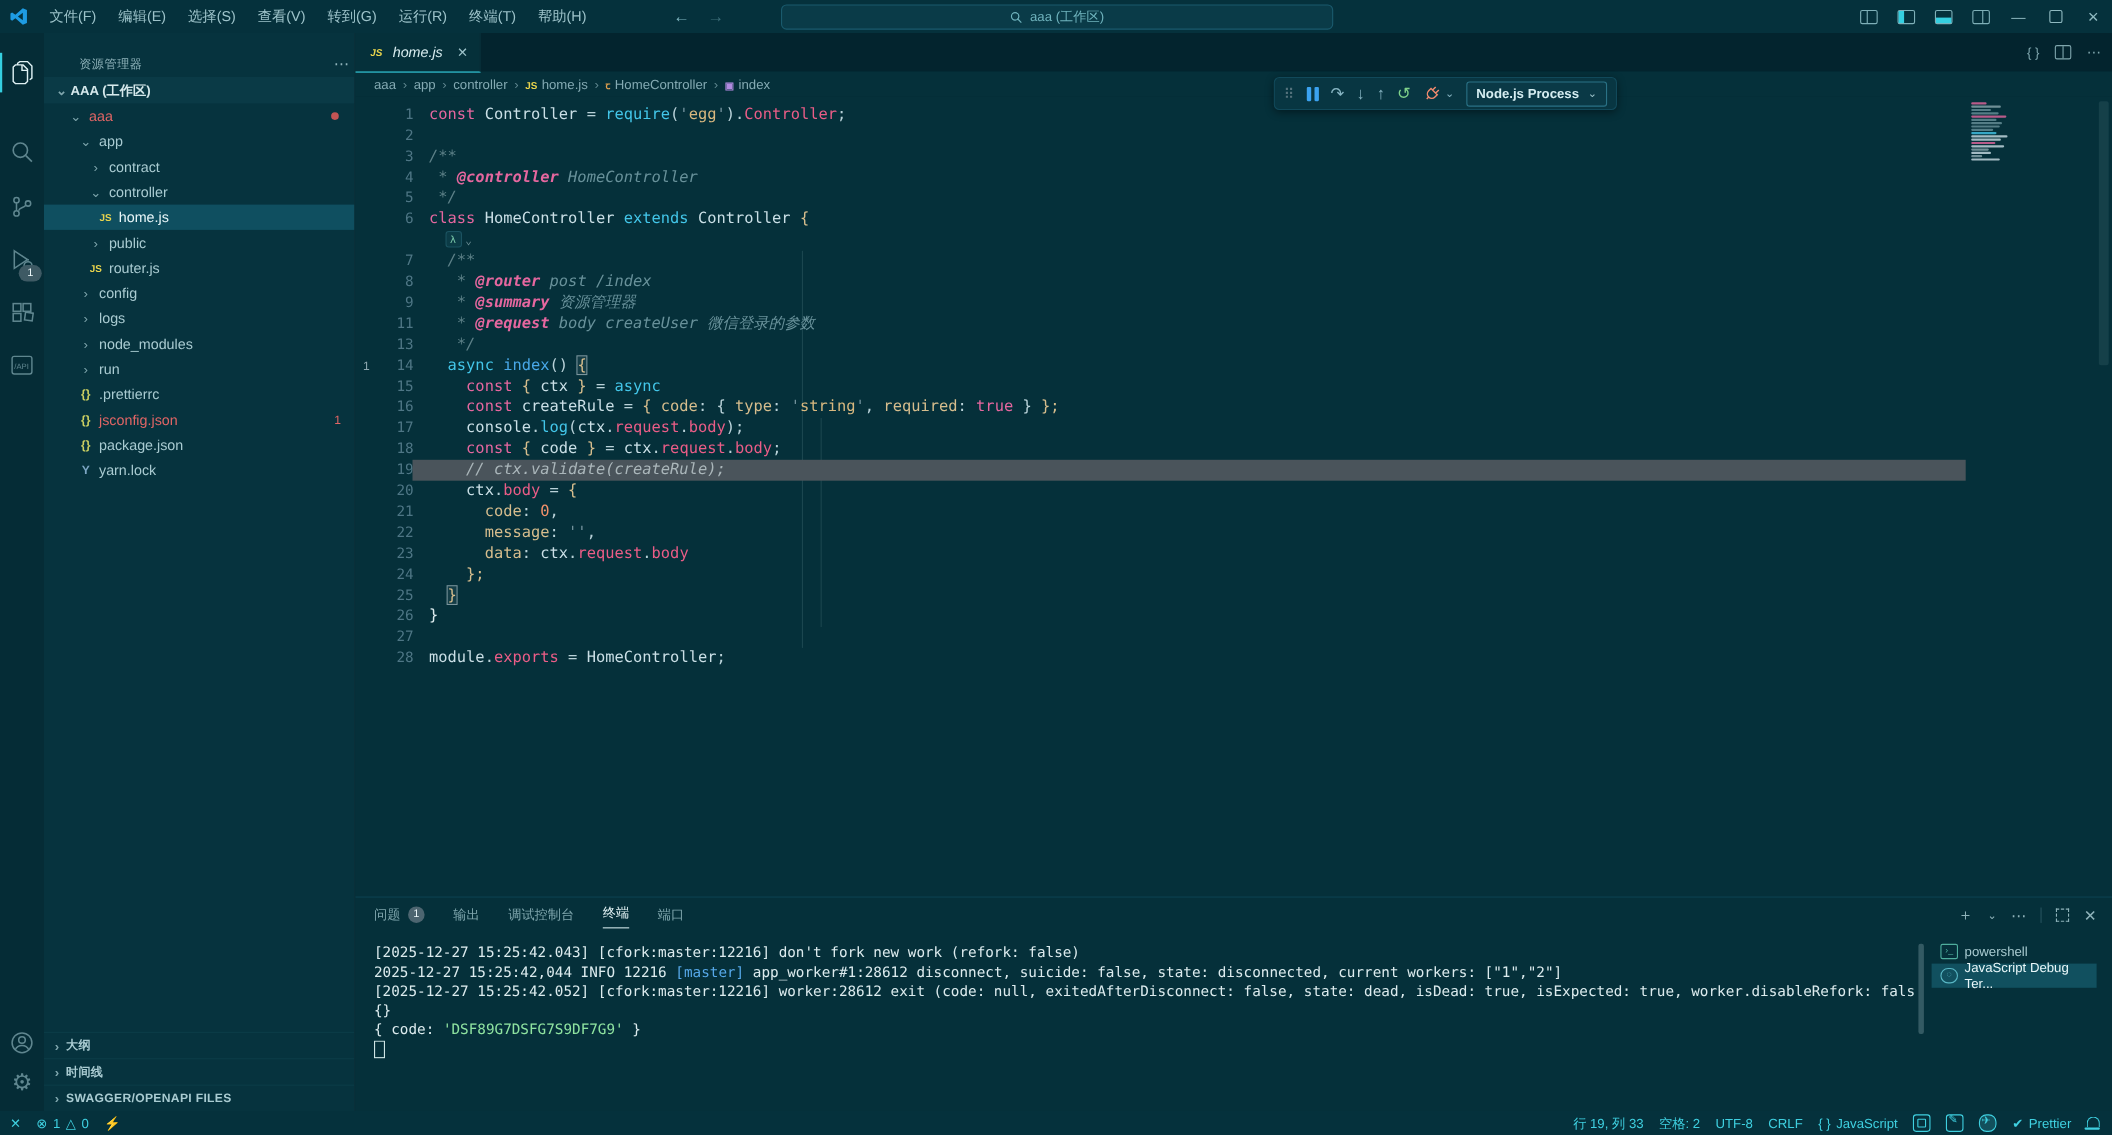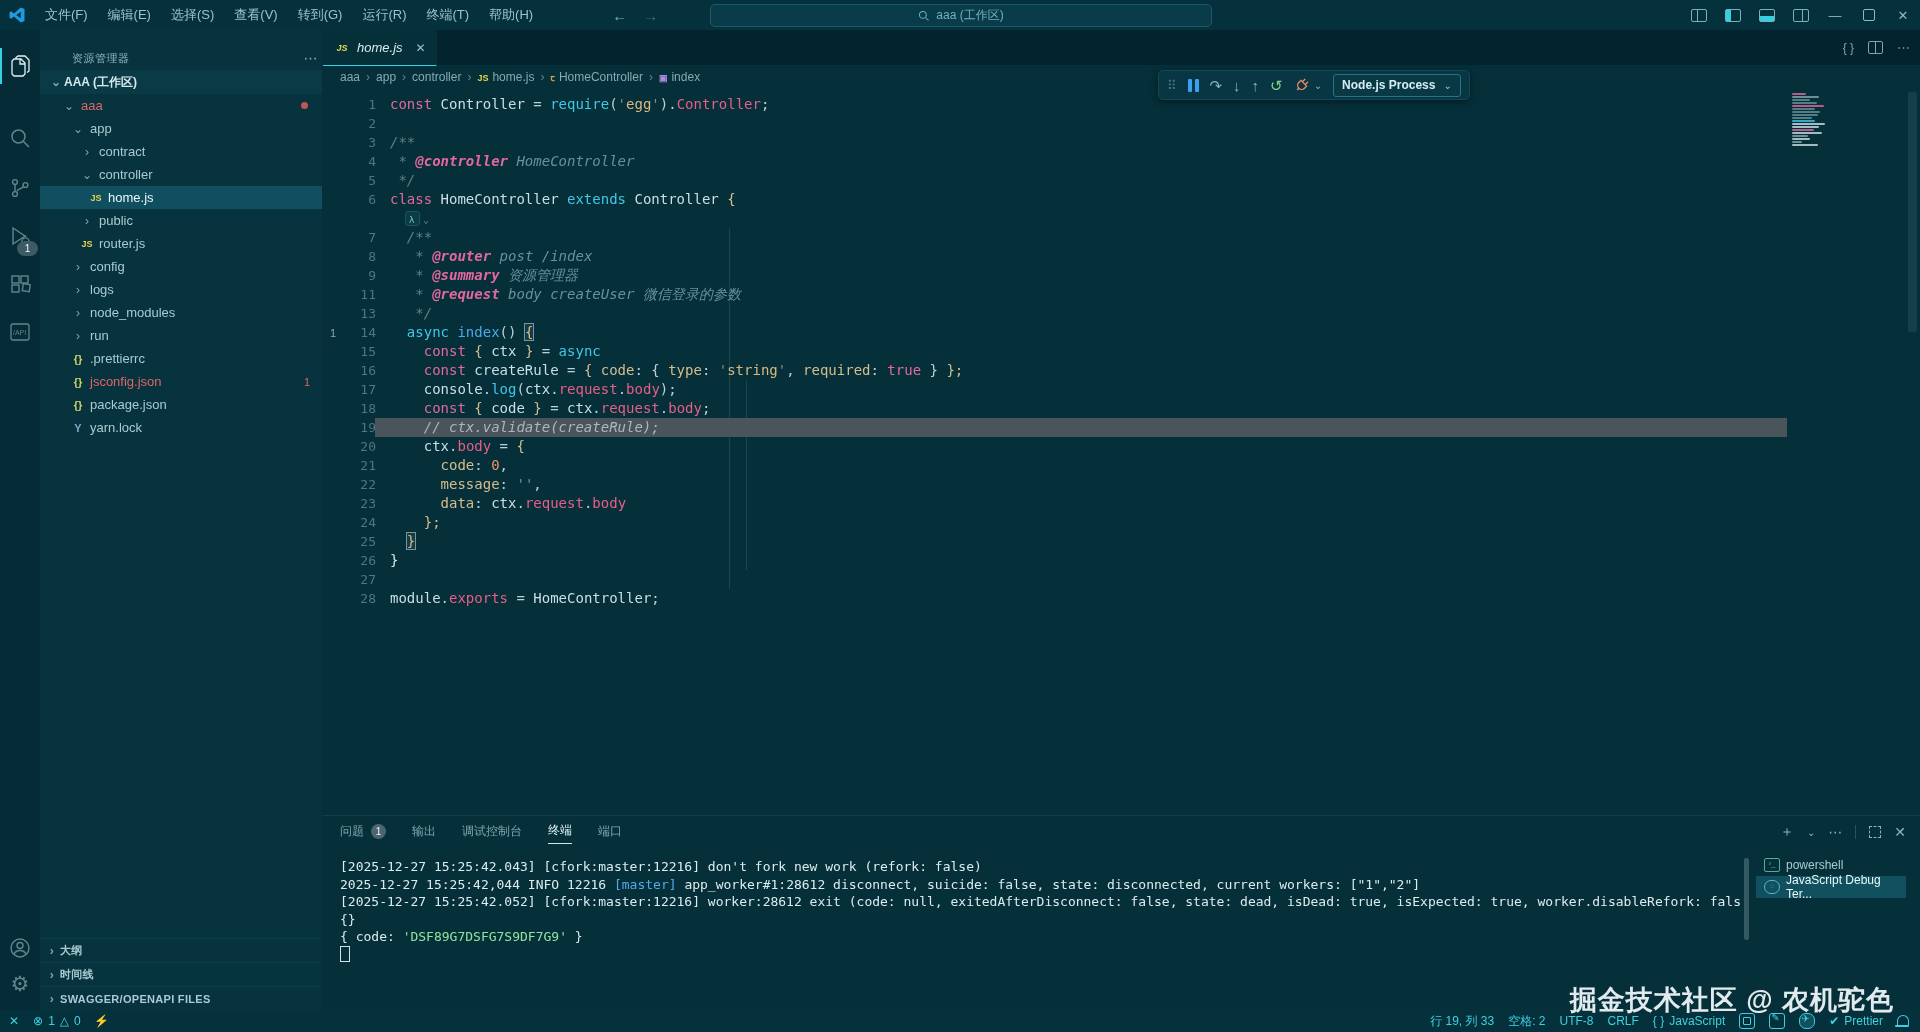--- a/index.html
+++ b/index.html
@@ -575,21 +575,20 @@
           <span class="ticon">›_</span>
           <span>powershell</span>
         </div>
         <div class="titem sel">
           <span class="ticon bug">◌</span>
           <span>JavaScript Debug Ter...</span>
         </div>
       </div>
   </div>
 
-  <div class="watermark">掘金技术社区 @ 农机驼色</div>
 
   <div class="abs statusbar">
     <div class="sgrp" style="margin-left:2px;">✕</div>
     <div class="sgrp">
       <span class="sico">⊗</span>
       <span>1</span>
       <span class="sico">△</span>
       <span>0</span>
     </div>
     <div class="sgrp">⚡</div>

